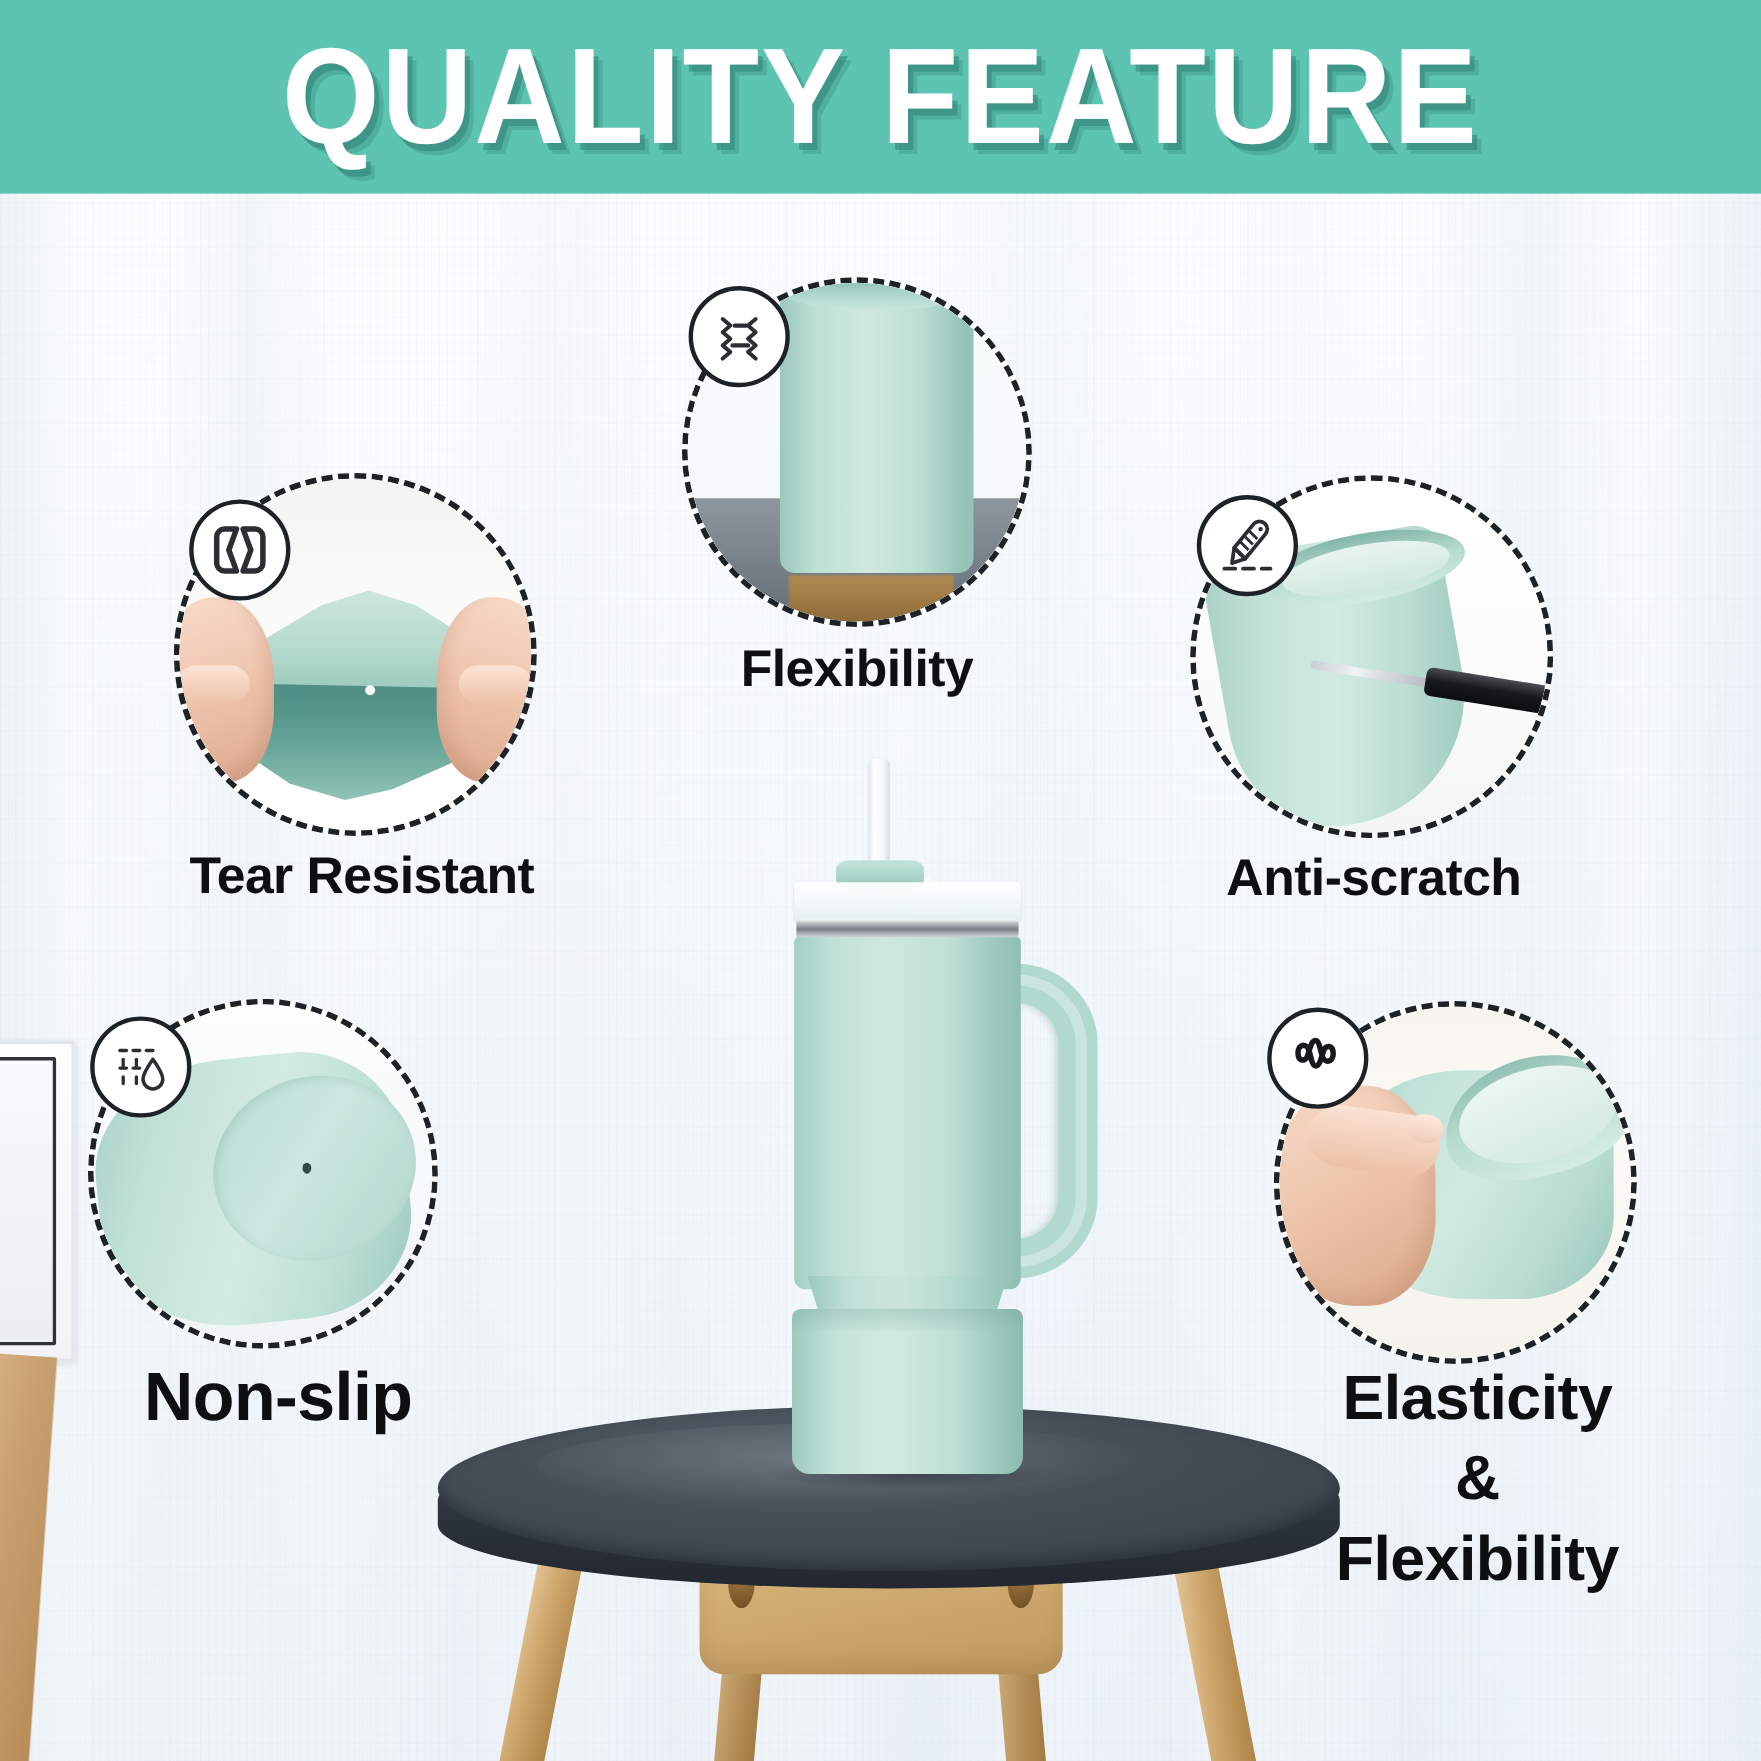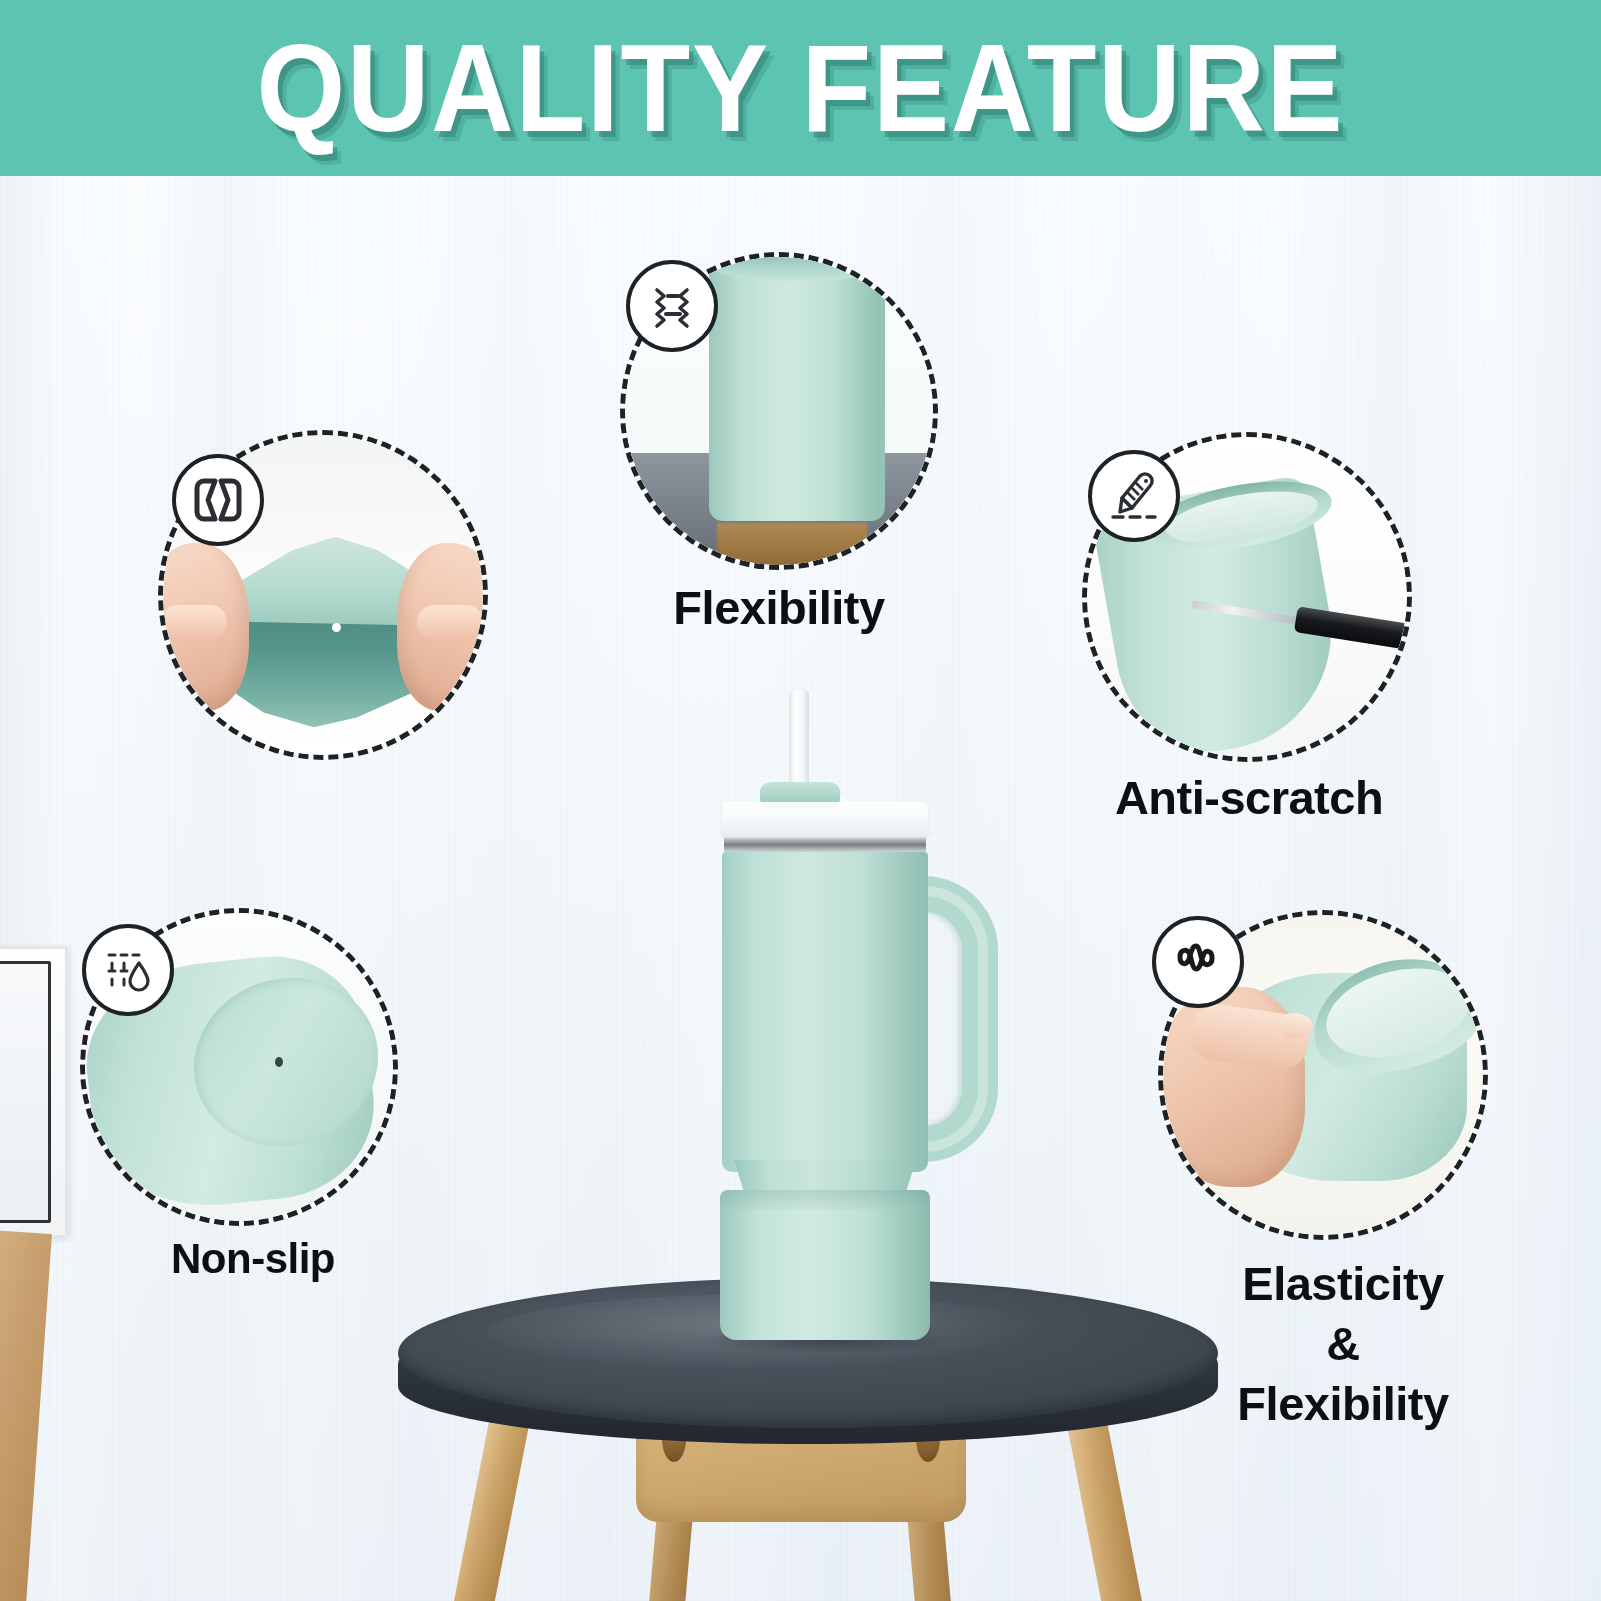--- a/index.html
+++ b/index.html
@@ -443,20 +443,21 @@
     </div>
   </div>
 
   <div class="fc-badge" style="left:14px; top:24px; width:92px; height:92px;">
     <svg width="56" height="56" viewBox="0 0 56 56">
       <path d="M25 9 H14 a7 7 0 0 0 -7 7 v24 a7 7 0 0 0 7 7 h11 l-7 -19 l7 -19 Z" fill="none" stroke="#2b2f33" stroke-width="5" stroke-linejoin="round" stroke-linecap="round"></path>
       <path d="M31 9 H42 a7 7 0 0 1 7 7 v24 a7 7 0 0 1 -7 7 H31 l7 -19 l-7 -19 Z" fill="none" stroke="#2b2f33" stroke-width="5" stroke-linejoin="round" stroke-linecap="round"></path>
     </svg>
   </div>
 
+  <div class="fc-label" style="left:-24px; top:338px; width:390px; font-size:47px;">Tear Resistant</div>
 </div>
 
 <div class="feature" id="feature-shock" style="left:620px; top:252px; width:330px; height:420px;">
   <div class="fc-disc" style="left:0; top:0; width:318px; height:318px;">
     <div class="fc-inner">
       <div id="art-shock">
         <div id="shock-table"></div>
 
         <div id="shock-wood"></div>
         <div id="shock-boot"></div>
@@ -528,21 +529,21 @@
           <line x1="25" y1="22" x2="25" y2="28"></line>
         <line x1="10" y1="30" x2="16" y2="30"></line>
           <line x1="22" y1="30" x2="28" y2="30"></line>
         <line x1="13" y1="38" x2="13" y2="44"></line>
           <line x1="25" y1="38" x2="25" y2="44"></line>
       </g>
       <path d="M40 22 C33 32 31 36 31 40 a9 9 0 0 0 18 0 c0 -4 -2 -8 -9 -18 Z" fill="none" stroke="#2b2f33" stroke-width="3.2" stroke-linejoin="round"></path>
     </svg>
   </div>
 
-  <div class="fc-label" style="left:-22px; top:326px; width:390px; font-size:42px;">Non-slip</div>
+  <div class="fc-label" style="left:-22px; top:326px; width:390px; font-size:62px;">Non-slip</div>
 </div>
 
 <div class="feature" id="feature-elastic" style="left:1158px; top:910px; width:370px; height:520px;">
   <div class="fc-disc" style="left:0; top:0; width:330px; height:330px;">
     <div class="fc-inner">
       <div id="art-elastic">
         <div id="elastic-boot"></div>
         <div id="elastic-rim"></div>
         <div id="elastic-rim-in"></div>
         <div id="elastic-hand"></div>
@@ -551,16 +552,16 @@
       </div>
     </div>
   </div>
 
   <div class="fc-badge" style="left:-6px; top:6px; width:92px; height:92px;">
     <svg width="58" height="58" viewBox="0 0 58 58">
       <path d="M11 24 c0 -8 8 -9 10 -2 c2 7 3 14 6 14 c4 0 5 -7 7 -13 c2 -7 9 -6 9 2 c0 8 -8 9 -10 2 c-2 -7 -3 -14 -6 -14 c-4 0 -5 7 -7 13 c-2 7 -9 6 -9 -2 Z" fill="none" stroke="#17191c" stroke-width="5" stroke-linecap="round" stroke-linejoin="round"></path>
     </svg>
   </div>
 
-  <div class="fc-label" style="left:-10px; top:344px; width:390px; font-size:47px; line-height:1.28;">Elasticity
+  <div class="fc-label" style="left:-10px; top:325px; width:390px; font-size:57px; line-height:1.28;">Elasticity
 &amp;
 Flexibility</div>
 </div>
 
 </body></html>

